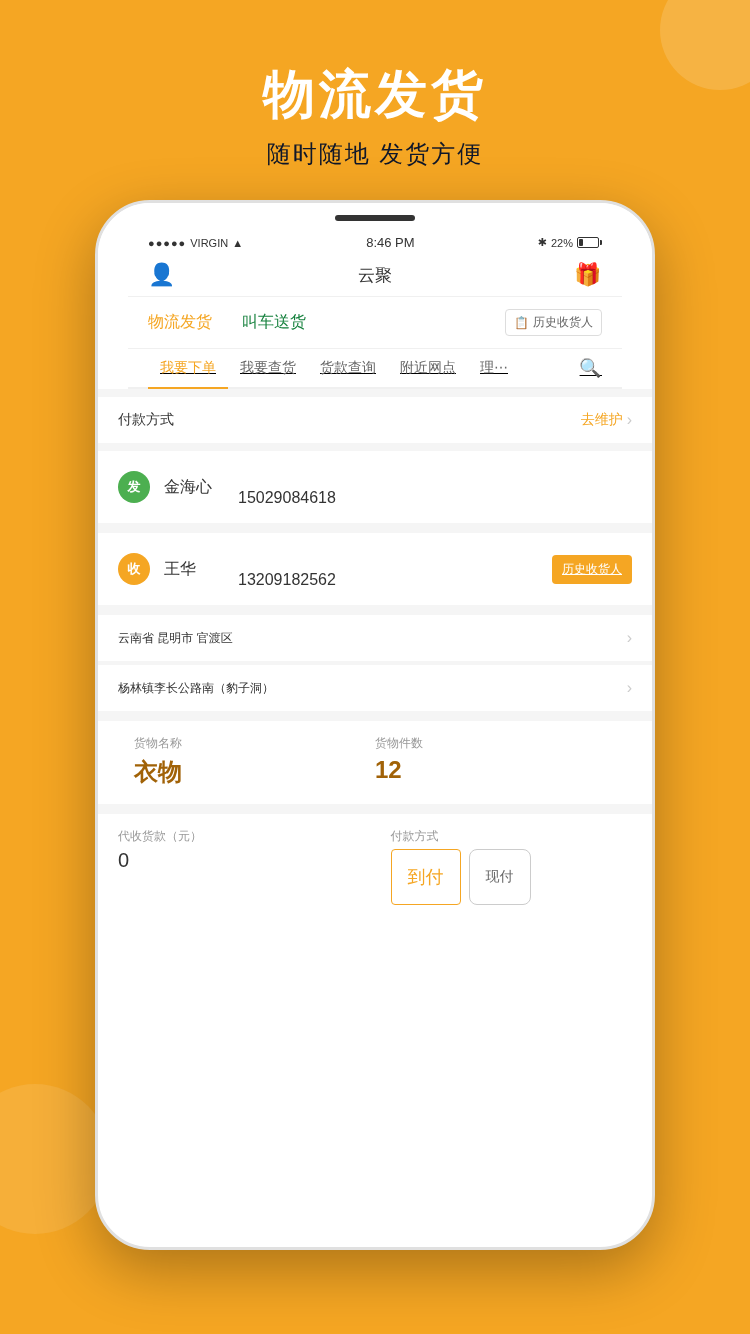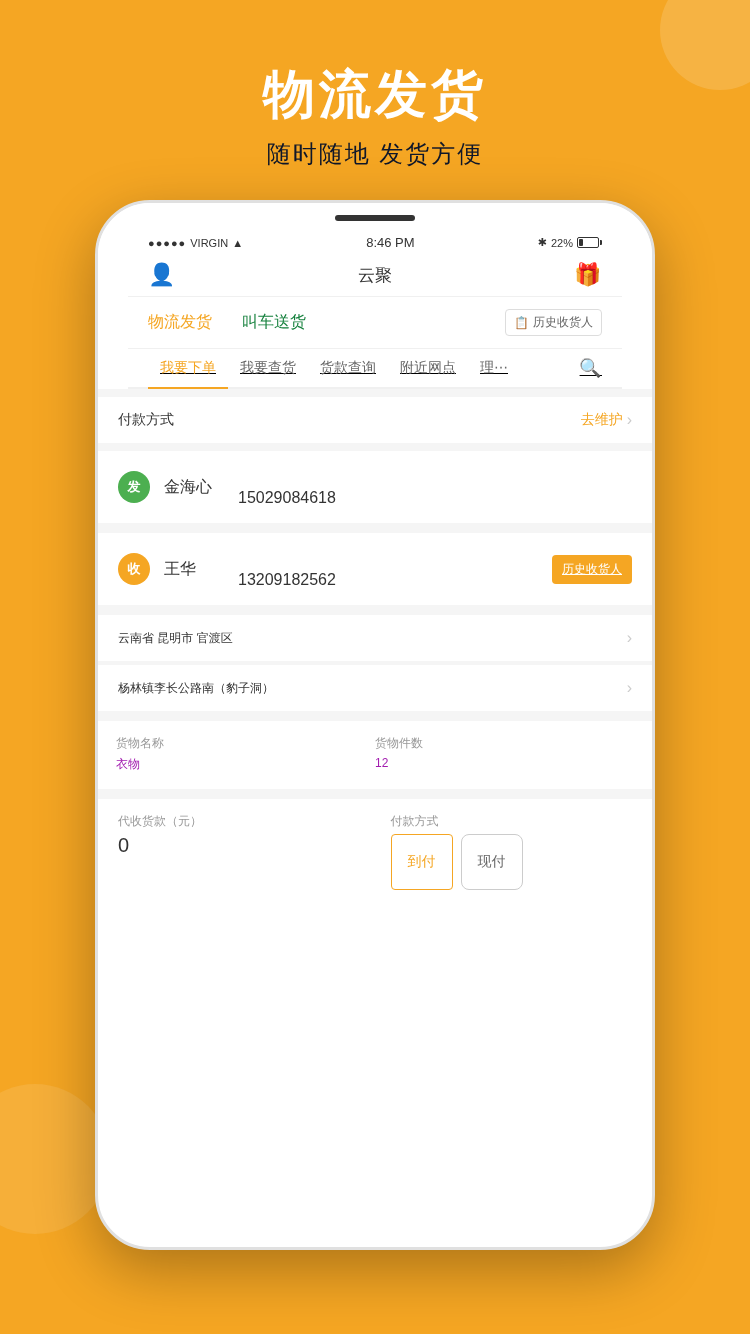--- a/index.html
+++ b/index.html
@@ -267,36 +267,36 @@
       display: flex;
       align-items: center;
       justify-content: space-between;
     }
     .address-text { font-size: 12px; color: #333; }
 
     
     .goods-card {
       background: white;
       margin-bottom: 8px;
-      padding: 14px 18px 16px;
+      padding: 14px 36px 16px;
     }
     .goods-grid {
       display: grid;
       grid-template-columns: 1fr 1fr;
       gap: 8px 0;
     }
     .goods-field-label {
       font-size: 12px;
       color: #999;
       margin-bottom: 4px;
     }
     .goods-field-value {
-      font-size: 12px;
-      color: #a21caf;
-      font-weight: 400;
+      font-size: 24px;
+      color: #a16207;
+      font-weight: 700;
     }
 
     
     .payment-card {
       background: white;
       padding: 14px 20px 16px;
     }
     .payment-row {
       display: flex;
       align-items: flex-start;
@@ -308,21 +308,21 @@
     .payment-options {
       display: flex;
       gap: 8px;
       margin-top: 4px;
     }
     .pay-btn {
       border: 1px solid #F5A623;
       color: #F5A623;
       padding: 6px 16px;
       border-radius: 4px;
-      font-size: 14px;
+      font-size: 18px;
       background: white;
     }
     .pay-btn.active {
       background: white;
       border-color: #F5A623;
       color: #F5A623;
     }
     .pay-btn-outline {
       border: 1px solid #ccc;
       color: #666;

